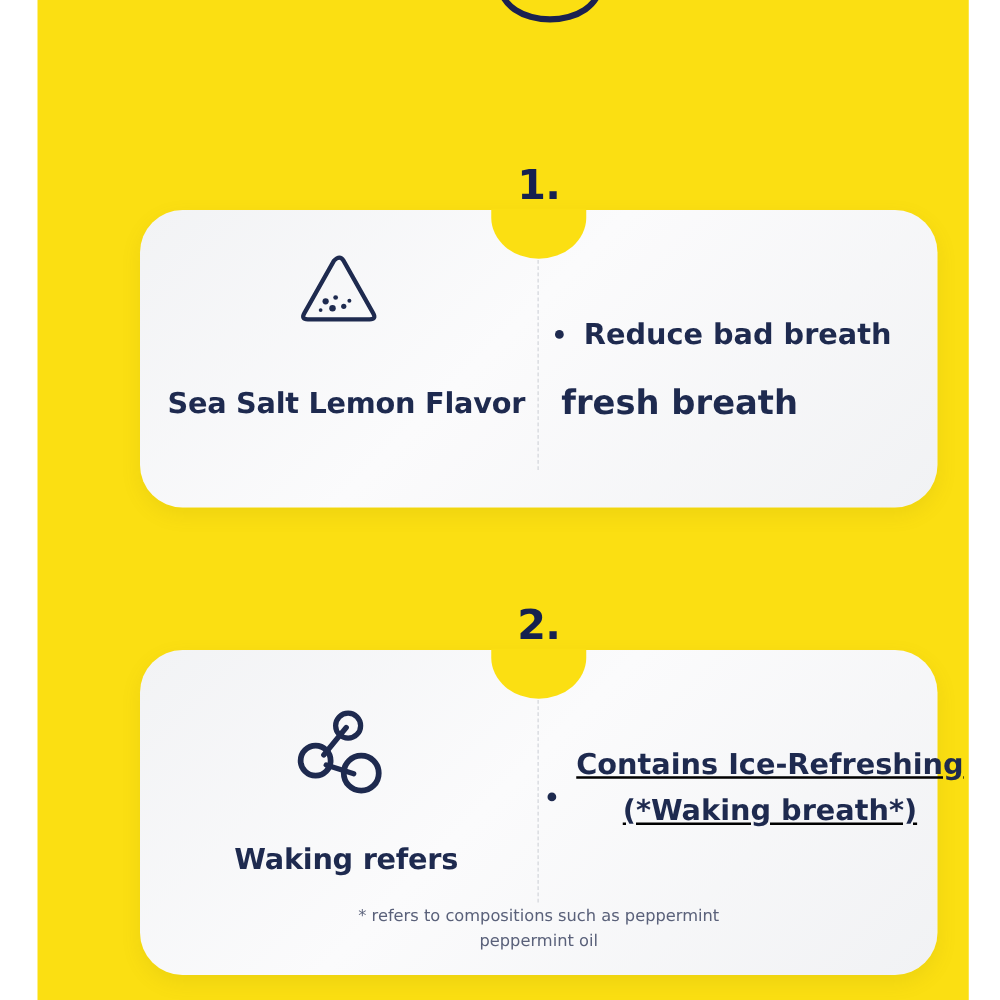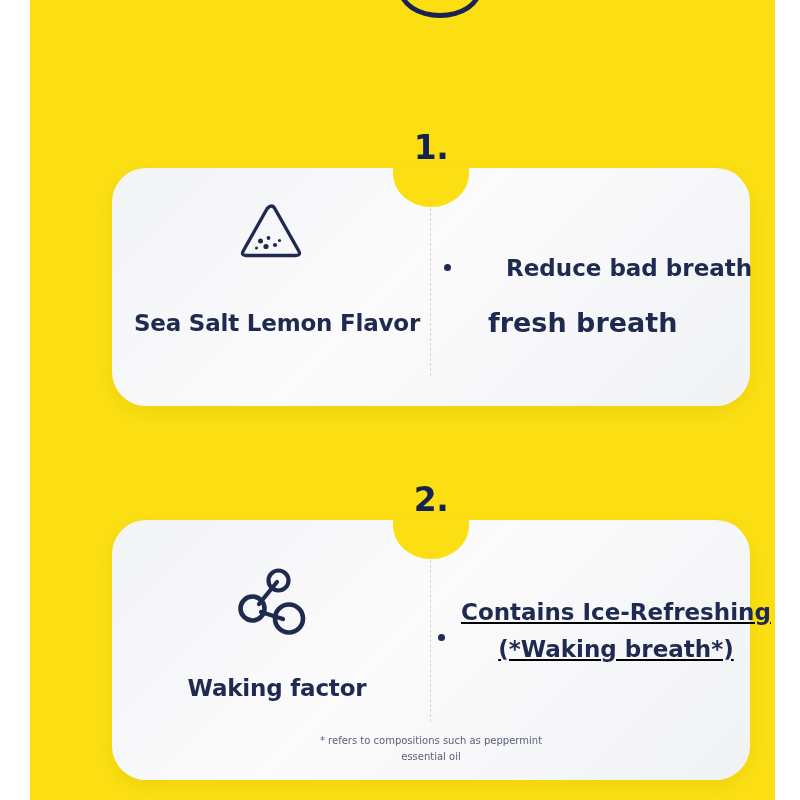--- a/index.html
+++ b/index.html
@@ -142,21 +142,21 @@
   }
   #label-flavor { top: 142px; }
   #label-waking { top: 155px; }
 
   
   .benefit {
     position: absolute;
     display: flex;
     align-items: flex-start;
   }
-  #benefit-1 { top: 84px; left: 14px; gap: 39px; }
+  #benefit-1 { top: 84px; left: 14px; }
   #benefit-2 { top: 76px; left: 8px; text-decoration: underline; }
 
   .bullet {
     flex: 0 0 auto;
     width: 7px;
     height: 7px;
     border-radius: 50%;
     background: #1e2a4f;
     margin-top: 12px;
   }
@@ -186,21 +186,21 @@
 
   
   #footnote {
     position: absolute;
     left: 0;
     right: 0;
     bottom: 16px;
     text-align: center;
     color: #5a617a;
     font-family: "DejaVu Sans", sans-serif;
-    font-size: 10px;
+    font-size: 13px;
     line-height: 1.55;
     z-index: 5;
   }
   #footnote div { white-space: nowrap; }
 
   .ico { display: block; }
 </style>
 </head>
 <body>
 
@@ -257,35 +257,35 @@
         <div class="col-left">
           <div class="icon-wrap" id="icon-molecule-wrap">
             <svg class="ico" width="76" height="76" viewBox="0 0 76 76" aria-hidden="true">
               <line x1="26" y1="42" x2="44" y2="20" stroke="#1E2A4F" stroke-width="4.2" stroke-linecap="round"></line>
               <line x1="28" y1="50" x2="50" y2="57" stroke="#1E2A4F" stroke-width="4.2" stroke-linecap="round"></line>
               <circle cx="45.5" cy="18.5" r="10" fill="none" stroke="#1E2A4F" stroke-width="4.2"></circle>
               <circle cx="19.5" cy="46.5" r="12" fill="none" stroke="#1E2A4F" stroke-width="4.6"></circle>
               <circle cx="56.0" cy="56.5" r="14" fill="none" stroke="#1E2A4F" stroke-width="4.6"></circle>
             </svg>
           </div>
-          <div class="feature-label" id="label-waking">Waking factor</div>
+          <div class="feature-label" id="label-waking">Waking refers</div>
         </div>
 
         <div class="col-right">
           <div class="benefit" id="benefit-2">
             <span class="bullet"></span>
             <div class="benefit-lines">
               <div class="benefit-line line-1">Contains Ice-Refreshing</div>
               <div class="benefit-line line-2">(*Waking breath*)</div>
             </div>
           </div>
         </div>
 
       </div>
 
       <div id="footnote">
         <div>* refers to compositions such as peppermint</div>
-        <div>essential oil</div>
+        <div>peppermint oil</div>
       </div>
     </div>
 
   </div>
 </div>
 
 </body></html>

